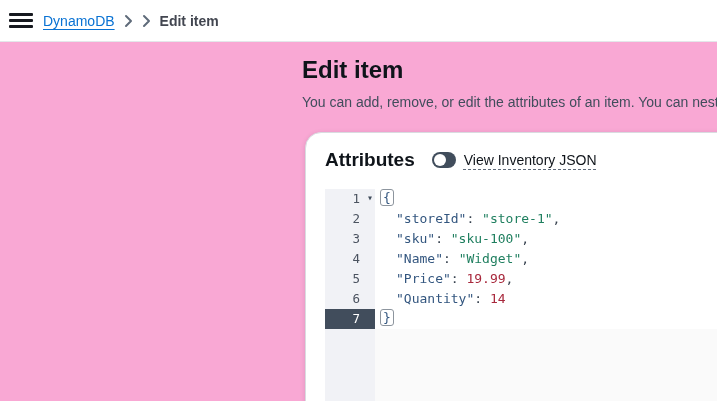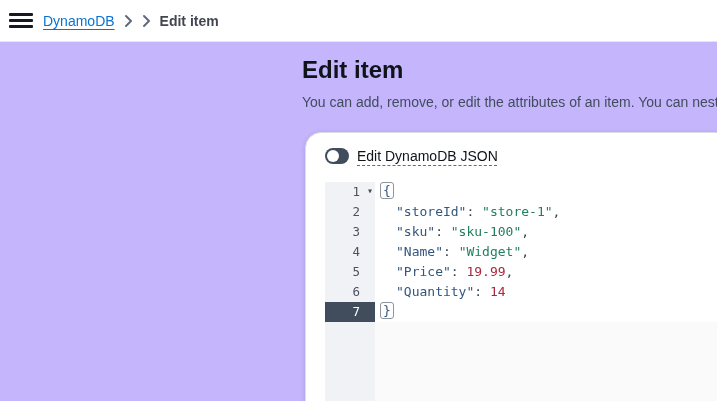--- a/index.html
+++ b/index.html
@@ -4,21 +4,21 @@
 <style>
   * { box-sizing: border-box; }
   html, body { margin: 0; padding: 0; }
   body { font-family: "Liberation Sans", sans-serif; background: #fff; }
 
   .screen {
     position: relative;
     width: 717px;
     height: 401px;
     overflow: hidden;
-    background: #c4b5fd;
+    background: #f9a8d4;
   }
 
   
   .topbar {
     height: 42px;
     display: flex;
     align-items: center;
     padding-left: 9px;
     background: #fff;
     border-bottom: 1px solid #e4e7ea;
@@ -124,25 +124,26 @@
       <span class="bc-current">Edit item</span>
     </nav>
   </header>
 
   <main class="main">
     <h1 class="page-title">Edit item</h1>
     <p class="page-desc">You can add, remove, or edit the attributes of an item. You can nest attributes inside other attributes up to 32 levels deep.</p>
 
     <section class="card">
       <div class="card-header">
+        <h2 class="panel-title">Attributes</h2>
         <div class="toggle-wrap">
           <span class="toggle">
               <span class="knob"></span>
             </span>
-          <span class="toggle-label">Edit DynamoDB JSON</span>
+          <span class="toggle-label">View Inventory JSON</span>
         </div>
       </div>
 
       <div class="editor">
 
         <div class="row">
           <div class="gutter"><span>1</span><span class="fold">▾</span></div>
           <div class="content"><span class="brace">{</span></div>
         </div>
 

